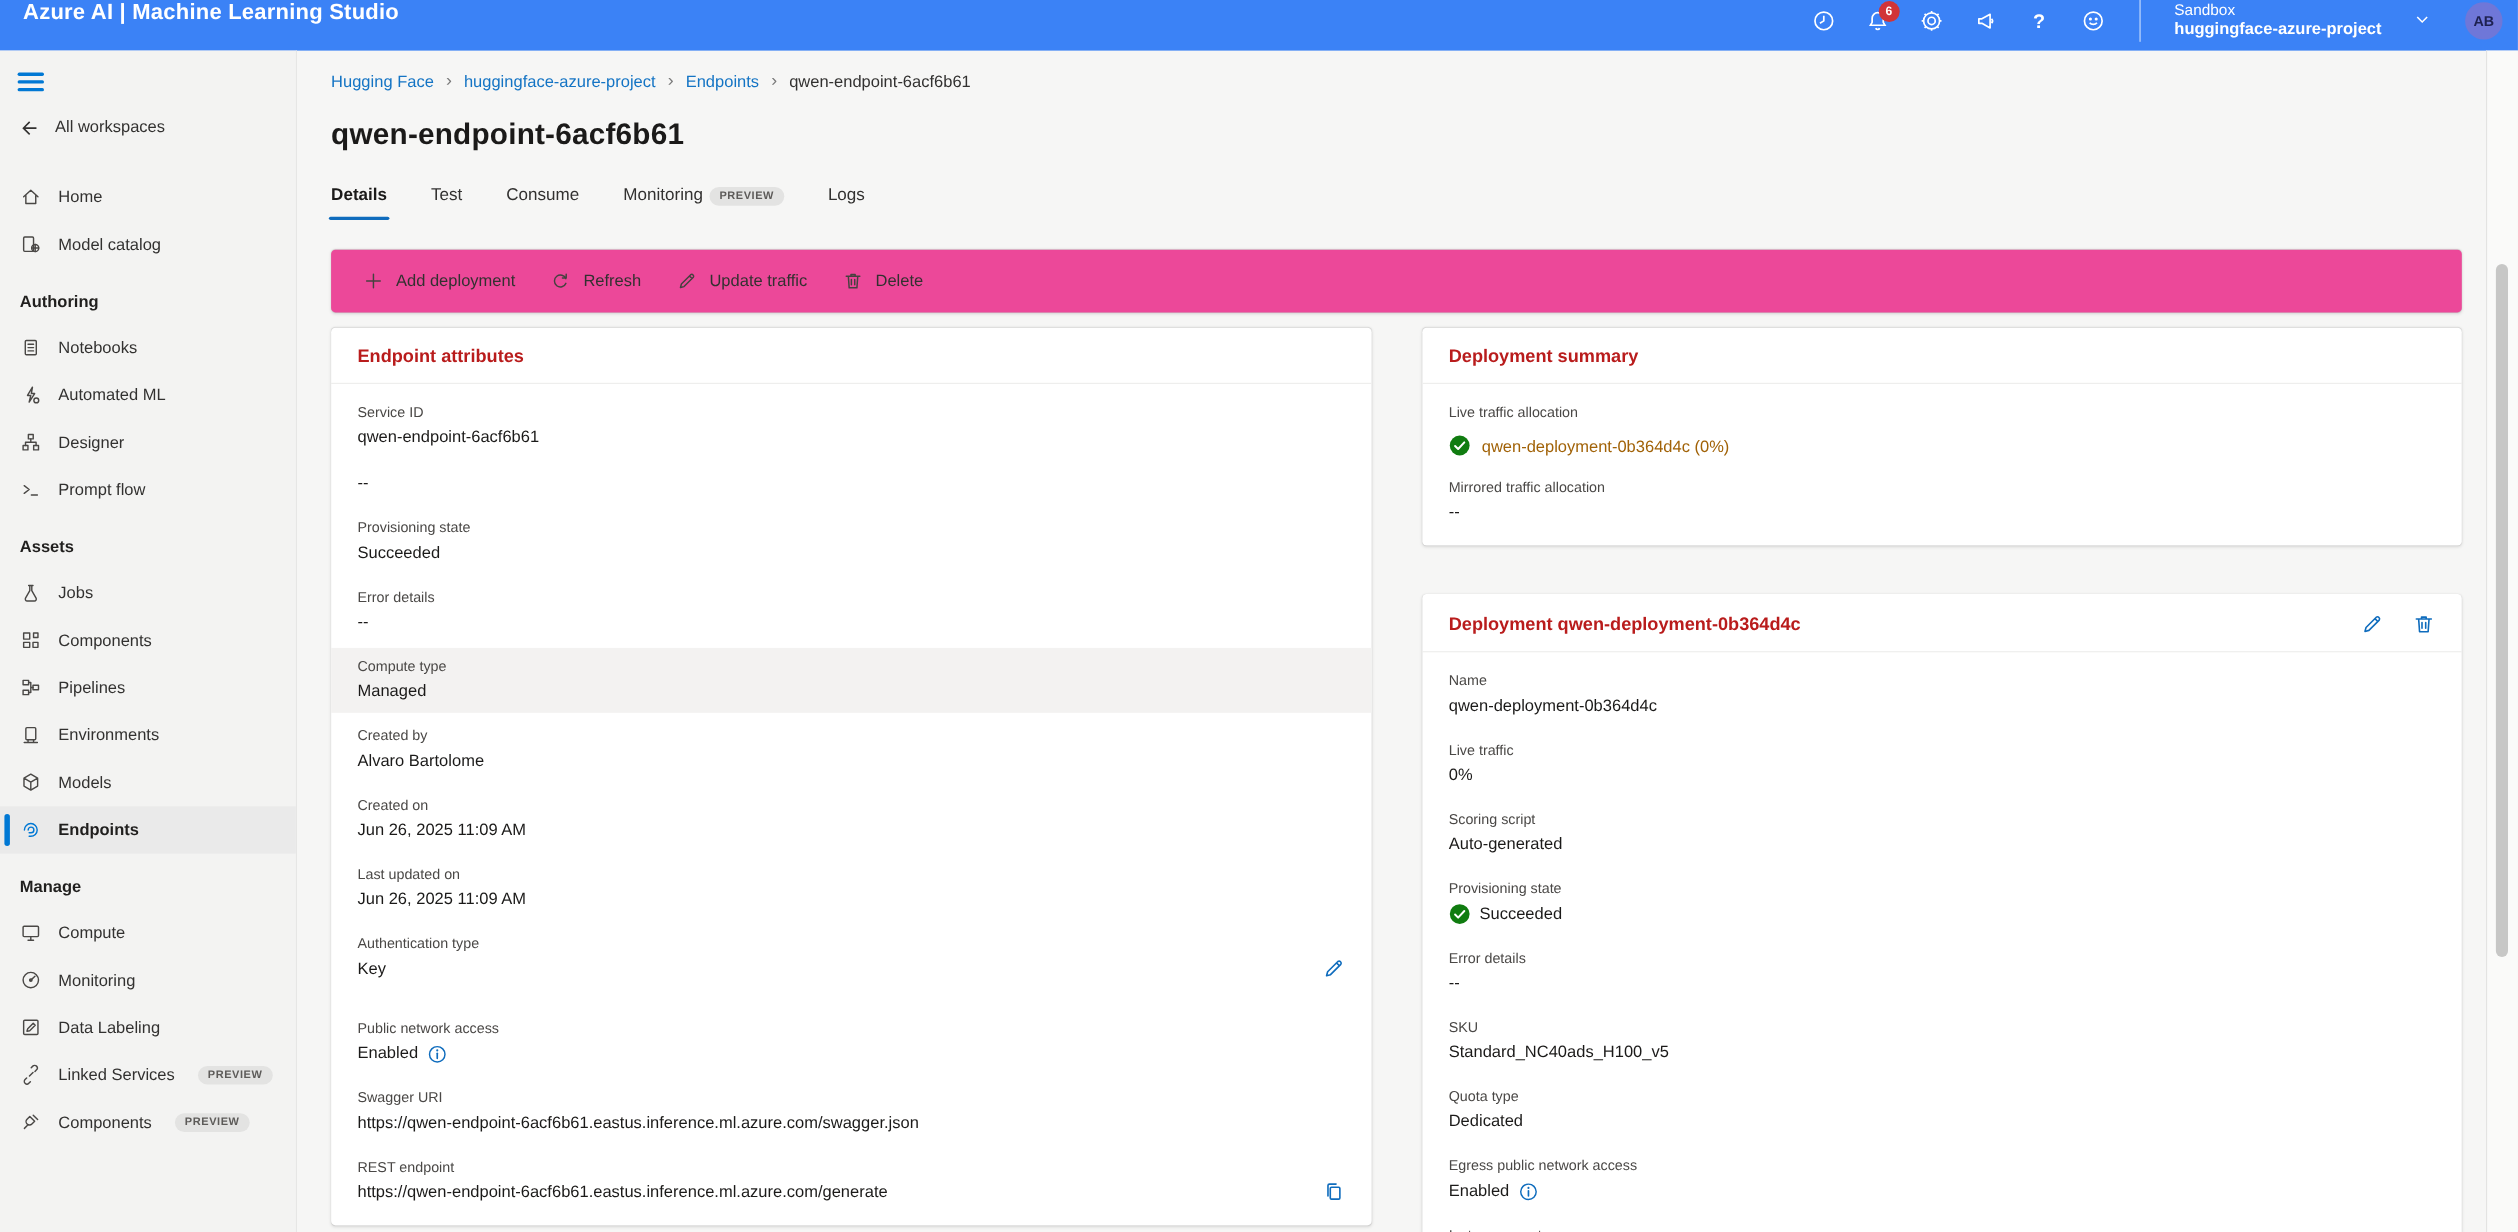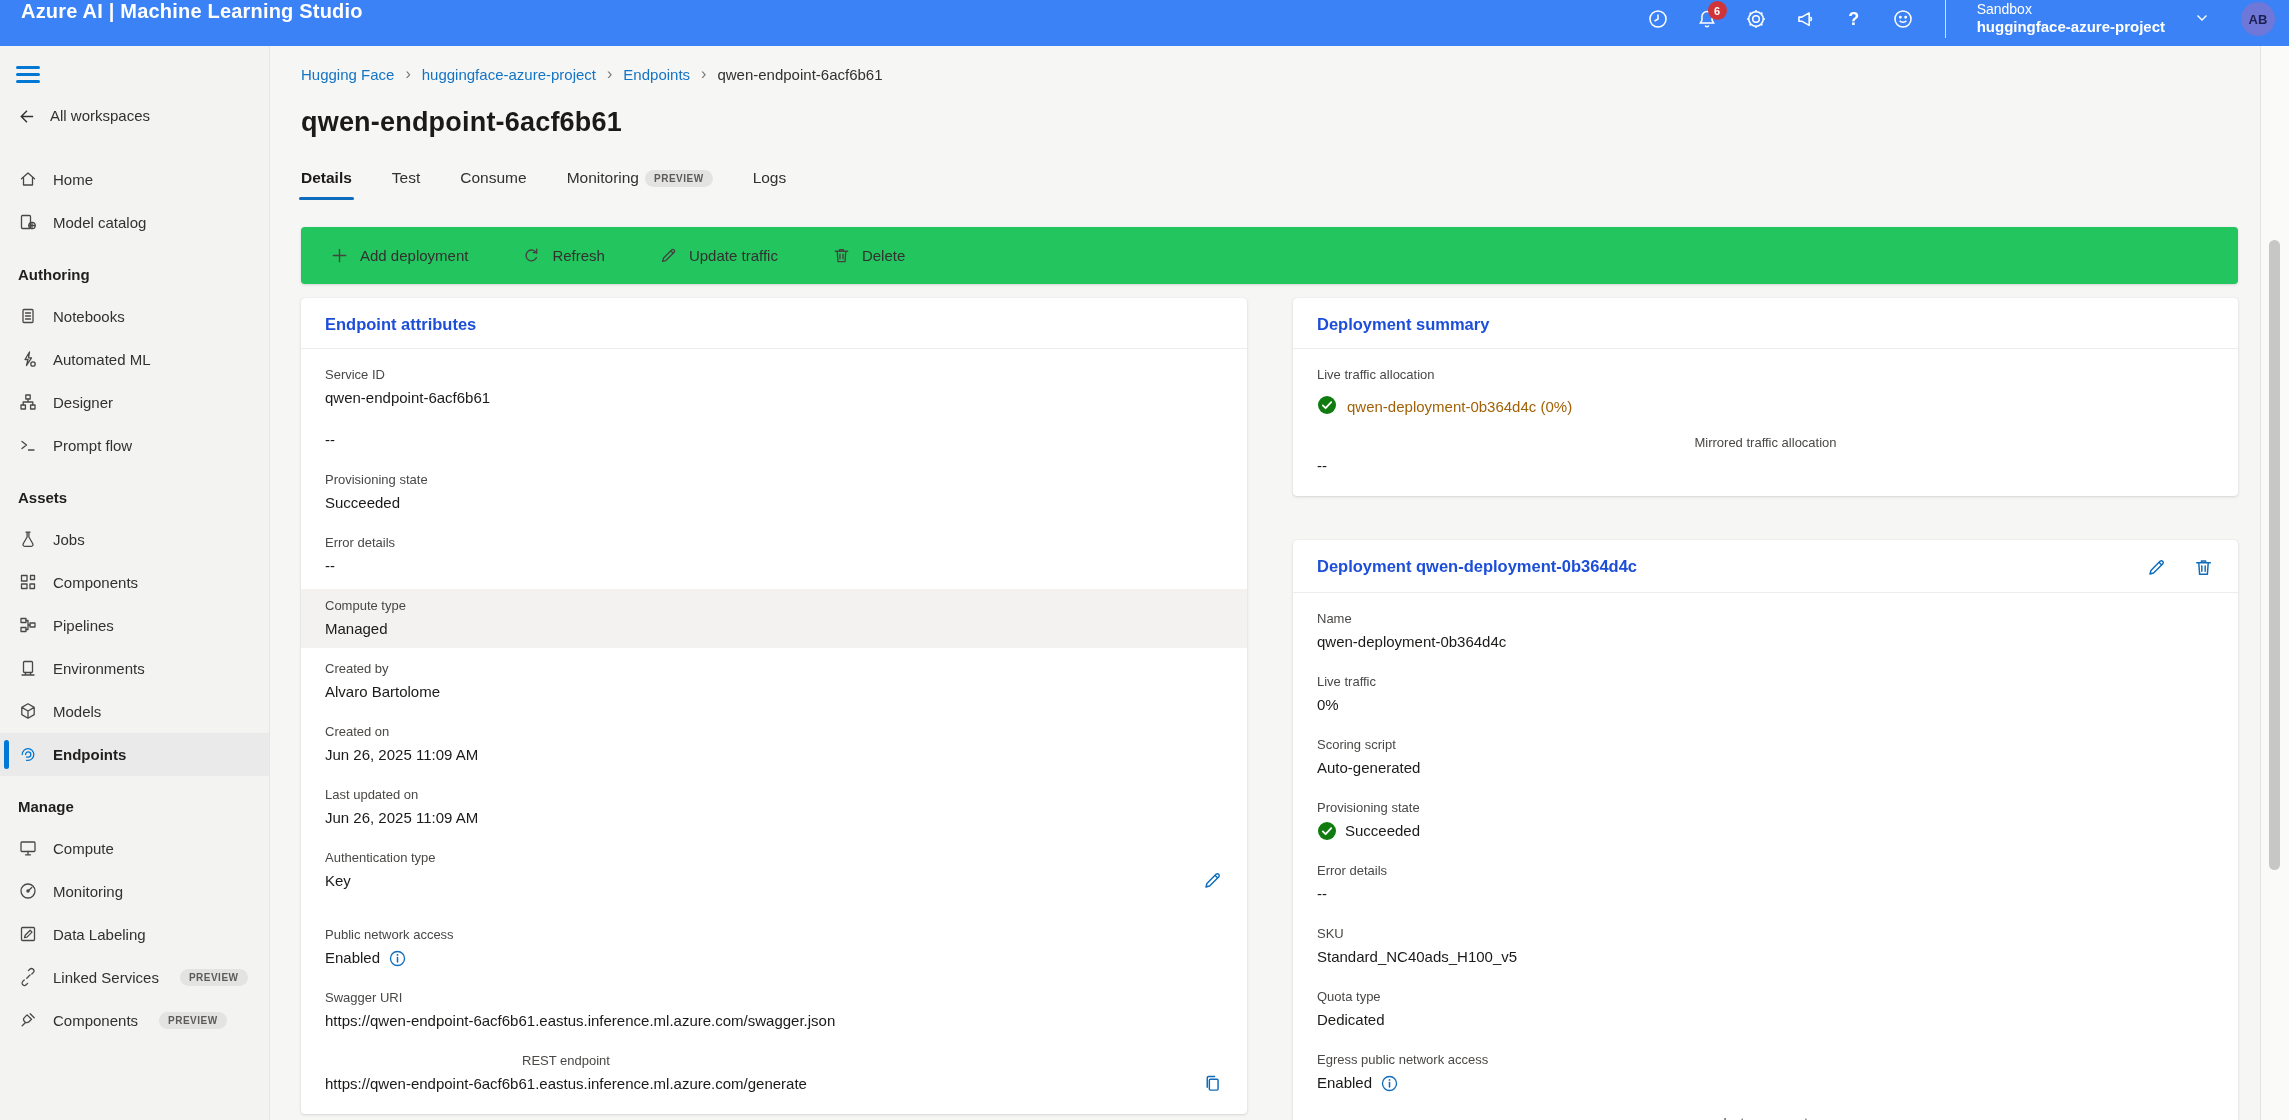--- a/index.html
+++ b/index.html
@@ -66,45 +66,45 @@
   .crumb-sep { color:#7a7a7a; font-size:16px; }
   .crumb-current { color:#323130; }
   .page-title { font-size:27px; font-weight:600; color:#1b1a19; margin-top:24px; letter-spacing:.2px; }
 
   .tabs { display:flex; gap:40px; margin-top:31px; font-size:15.5px; align-items:flex-end; }
   .tab { padding-bottom:13px; position:relative; cursor:pointer; color:#323130; display:flex; align-items:center; }
   .tab.active { font-weight:700; color:#1b1a19; }
   .tab-underline { position:absolute; left:-2px; right:-2px; bottom:0; height:3px; background:#0f6cbd; border-radius:2px; }
 
   .toolbar {
-    margin-top:27px; background:#22c55e; border-radius:4px; height:57px;
+    margin-top:27px; background:#ec4899; border-radius:4px; height:57px;
     box-shadow:0 1px 3px rgba(0,0,0,.13), 0 0 1px rgba(0,0,0,.1);
-    display:flex; align-items:center; padding:0 14px; gap:24px;
+    display:flex; align-items:center; padding:0 14px; gap:2px;
   }
   .tool-btn { display:flex; align-items:center; gap:11px; font-size:15px; color:#323130; padding:9px 15px; border-radius:3px; cursor:pointer; }
   .tool-btn svg { width:19px; height:19px; stroke:#45423f; fill:none; stroke-width:1.4; stroke-linecap:round; stroke-linejoin:round; }
 
   .columns { display:flex; gap:46px; margin-top:14px; align-items:flex-start; }
   .card {
     background:#fff; border-radius:4px;
     box-shadow:0 1px 3px rgba(0,0,0,.13), 0 0 1px rgba(0,0,0,.1);
   }
   .card-left { width:946px; flex:none; }
   .right-col { flex:1; min-width:0; }
   .card-header {
-    padding:17px 24px 14px; font-size:16.5px; font-weight:700; color:#1d4ed8;
-    border-bottom:1px solid #ededec; display:flex; align-items:flex-start; justify-content:space-between;
+    padding:17px 24px 14px; font-size:16.5px; font-weight:700; color:#b91c1c;
+    border-bottom:1px solid #ededec; display:flex; align-items:flex-end; justify-content:space-between;
   }
   .header-icons { display:flex; gap:26px; }
   .icon-btn { width:21px; height:21px; cursor:pointer; }
   .icon-btn svg { width:21px; height:21px; stroke:#0f6cbd; fill:none; stroke-width:1.4; stroke-linecap:round; stroke-linejoin:round; }
   .card-body { padding:18px 24px 20px; }
 
   .field { margin-bottom:22px; }
-  .field:last-child { margin-bottom:0;text-align:center; }
+  .field:last-child { margin-bottom:0; }
   .field-label { font-size:13px; color:#4a4846; margin-bottom:6px; }
   .field-value { font-size:15px; color:#1b1a19; line-height:20px; display:flex; align-items:center; gap:8px; }
   .field.highlight { background:#f3f2f1; margin:-9px -24px 13px; padding:9px 24px; }
   .field-flex { display:flex; justify-content:space-between; align-items:flex-end; }
   .field.extra-gap { margin-bottom:36px; }
   .check-icon { width:20px; height:20px; flex:none; }
   .info-icon { width:19px; height:19px; flex:none; cursor:pointer; }
   .check-line { display:flex; align-items:flex-end; gap:10px; font-size:15px; color:#a16207; margin:13px 0 20px; }
 
   .card-summary { margin-bottom:44px; }

